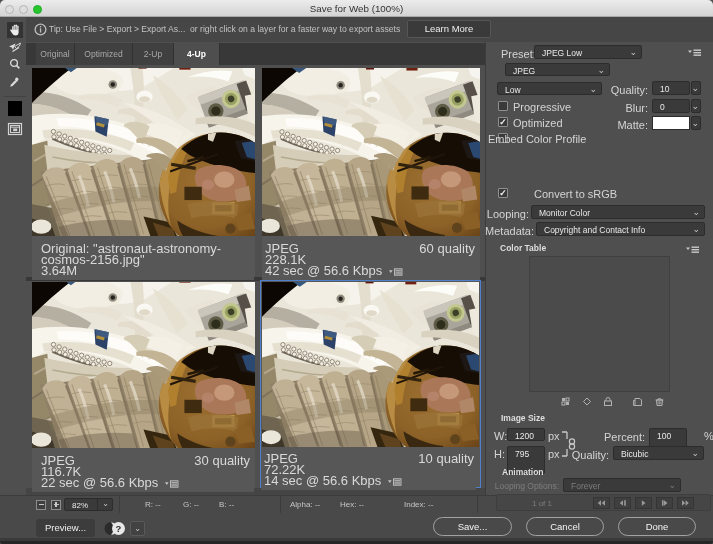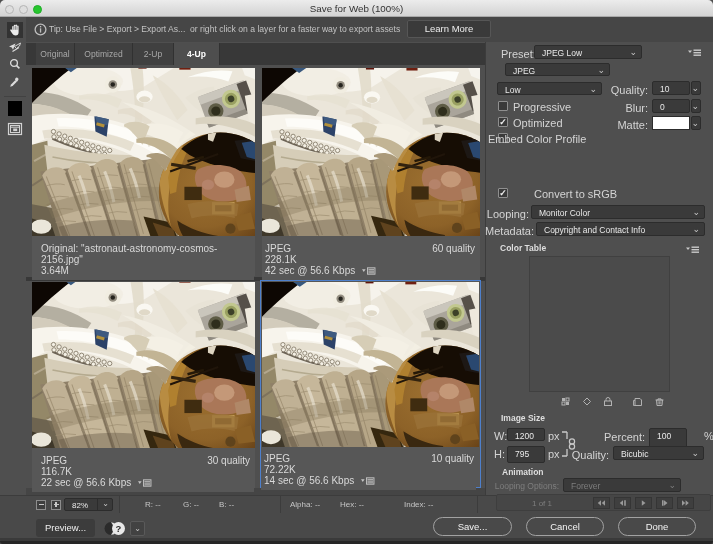--- a/index.html
+++ b/index.html
@@ -9,21 +9,21 @@
 .tl{top:5px;width:9px;height:9px;border-radius:50%;}
 #tipbar{left:0;top:17px;width:713px;height:25px;background:#464646;}
 #tiptext{left:49px;top:24px;font-size:8.6px;color:#c3c3c3;white-space:nowrap;}
 #learnmore{left:407px;top:20px;width:84px;height:18px;background:#3a3a3a;border:1px solid #565656;border-radius:2px;box-sizing:border-box;color:#ededed;font-size:9.5px;text-align:center;line-height:16px;}
 #toolbar{left:0;top:17px;width:26px;height:479px;background:#4f4f4f;}
 #tabstrip{left:26px;top:43px;width:460px;height:22px;background:#383838;}
 .tab{top:43px;height:22px;background:#404040;color:#a8a8a8;font-size:8.5px;text-align:center;line-height:22px;box-sizing:border-box;border-right:1px solid #313131;}
 .tabsel{background:#4e4e4e;color:#fff;font-weight:bold;}
 .quad{background:#575757;}
 .qimg{position:absolute;left:0;top:0;}
-.qlabel{position:absolute;left:0;background:#575757;color:#d9d9d9;font-size:10px;line-height:11px;}
+.qlabel{position:absolute;left:0;background:#575757;color:#d9d9d9;font-size:13px;line-height:11px;}
 #rpanel{left:486px;top:42px;width:227px;height:454px;background:#4f4f4f;}
 .lab{font-size:11px;color:#d4d4d4;white-space:nowrap;}
 .labb{font-size:8.5px;font-weight:bold;color:#dedede;white-space:nowrap;}
 .labdis{font-size:8.5px;color:#7e7e7e;white-space:nowrap;}
 .dd{background:#3a3a3a;border:1px solid #2c2c2c;border-radius:2px;box-sizing:border-box;color:#e9e9e9;font-size:8.5px;}
 .dd .tx{position:absolute;left:7px;top:2px;white-space:nowrap;}
 .chev{position:absolute;right:4px;top:1px;color:#c8c8c8;font-size:9px;}
 .cb{width:10px;height:10px;background:#3a3a3a;border:1px solid #8f8f8f;border-radius:1px;box-sizing:border-box;}
 .cbk{color:#f2f2f2;font-size:9px;font-weight:bold;line-height:9px;text-align:center;}
 #statusbar{left:0;top:495px;width:713px;height:18px;background:#494949;border-top:1px solid #3c3c3c;box-sizing:border-box;}
@@ -428,21 +428,21 @@
 <div class="abs dd" style="left:507px;top:428px;width:38px;height:13px;">
       <span class="tx">1200</span>
     </div>
 <div class="abs lab" style="left:548px;top:430px;">px</div>
 <div class="abs lab" style="right:68px;top:431px;">Percent:</div>
 <div class="abs dd" style="left:649px;top:428px;width:38px;height:28px;">
       <span class="tx">100</span>
     </div>
 <div class="abs lab" style="left:704px;top:430px;">%</div>
 <div class="abs lab" style="left:494px;top:448px;">H:</div>
-<div class="abs dd" style="left:507px;top:446px;width:38px;height:17px;">
+<div class="abs dd" style="left:507px;top:446px;width:38px;height:28px;">
       <span class="tx">795</span>
     </div>
 <div class="abs lab" style="left:548px;top:448px;">px</div>
 <div class="abs lab" style="right:104px;top:449px;">Quality:</div>
 <div class="abs dd" style="left:613px;top:446px;width:91px;height:14px;">
       <span class="tx">Bicubic</span>
       <span class="chev">⌄</span>
     </div>
 <svg class="abs" style="left:560px;top:430px;" width="18" height="28" viewBox="0 0 18 28">
 <path d="M2 2 H7 M7 2 V9 M2 26 H7 M7 26 V19" stroke="#c9c9c9" stroke-width="1.3" fill="none"></path>

